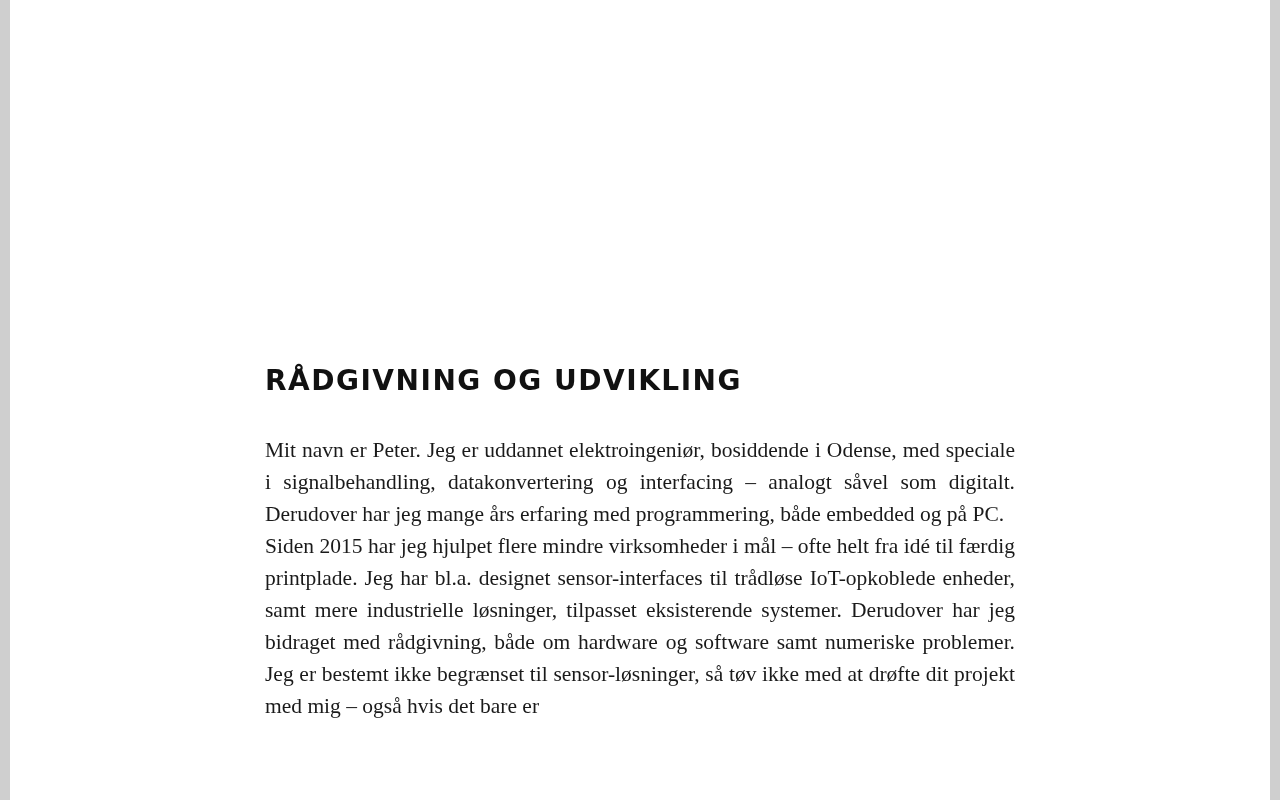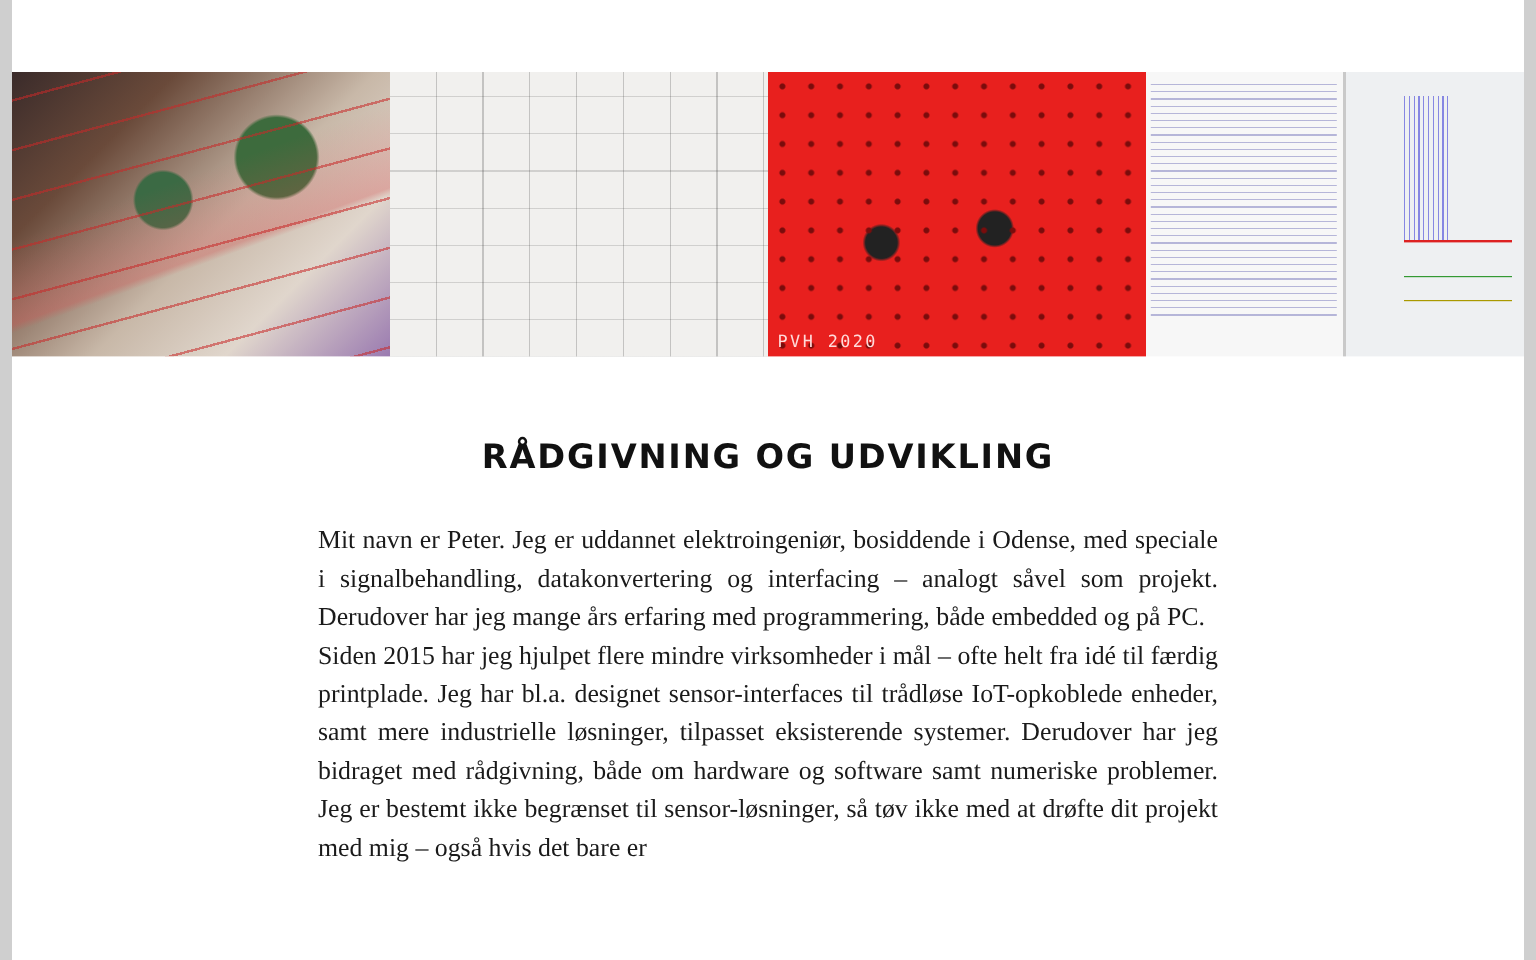--- a/index.html
+++ b/index.html
@@ -65,44 +65,36 @@
 
   .content {
     position:absolute; left:255px; top:360px; width:750px;
   }
   .eyebrow {
     text-align:center; margin:0;
     font-family:"DejaVu Sans", sans-serif; font-size:19px; letter-spacing:1px;
     color:#707070; line-height:22px; font-weight:normal;
   }
   .title {
-    text-align:center; margin:4px 0 0 0;
+    text-align:left; margin:4px 0 0 0;
     font-family:"DejaVu Sans", sans-serif; font-weight:bold; font-size:28px;
     letter-spacing:1.5px; color:#111; line-height:34px;
   }
   .para {
     margin:0; text-align:justify;
     font-size:21.5px; line-height:32px; color:#1a1a1a;
   }
   .para1 { margin-top:36px; }
   .para2 { }
 </style>
 </head>
 <body>
 
 <div class="page">
 
-  <div class="strip">
-    <div class="photo p1"></div>
-    <div class="photo p2"></div>
-    <div class="photo p3">
-      <span class="pcb-label">PVH 2020</span>
-    </div>
-    <div class="photo p4"></div>
-  </div>
 
   <div class="content">
     <h2 class="title">RÅDGIVNING OG UDVIKLING</h2>
-    <p class="para para1">Mit navn er Peter. Jeg er uddannet elektroingeniør, bosiddende i Odense, med speciale i signalbehandling, datakonvertering og interfacing – analogt såvel som projekt. Derudover har jeg mange års erfaring med programmering, både embedded og på PC.</p>
+    <p class="para para1">Mit navn er Peter. Jeg er uddannet elektroingeniør, bosiddende i Odense, med speciale i signalbehandling, datakonvertering og interfacing – analogt såvel som digitalt. Derudover har jeg mange års erfaring med programmering, både embedded og på PC.</p>
     <p class="para para2">Siden 2015 har jeg hjulpet flere mindre virksomheder i mål – ofte helt fra idé til færdig printplade. Jeg har bl.a. designet sensor-interfaces til trådløse IoT-opkoblede enheder, samt mere industrielle løsninger, tilpasset eksisterende systemer. Derudover har jeg bidraget med rådgivning, både om hardware og software samt numeriske problemer. Jeg er bestemt ikke begrænset til sensor-løsninger, så tøv ikke med at drøfte dit projekt med mig – også hvis det bare er</p>
   </div>
 
 </div>
 
 </body></html>

